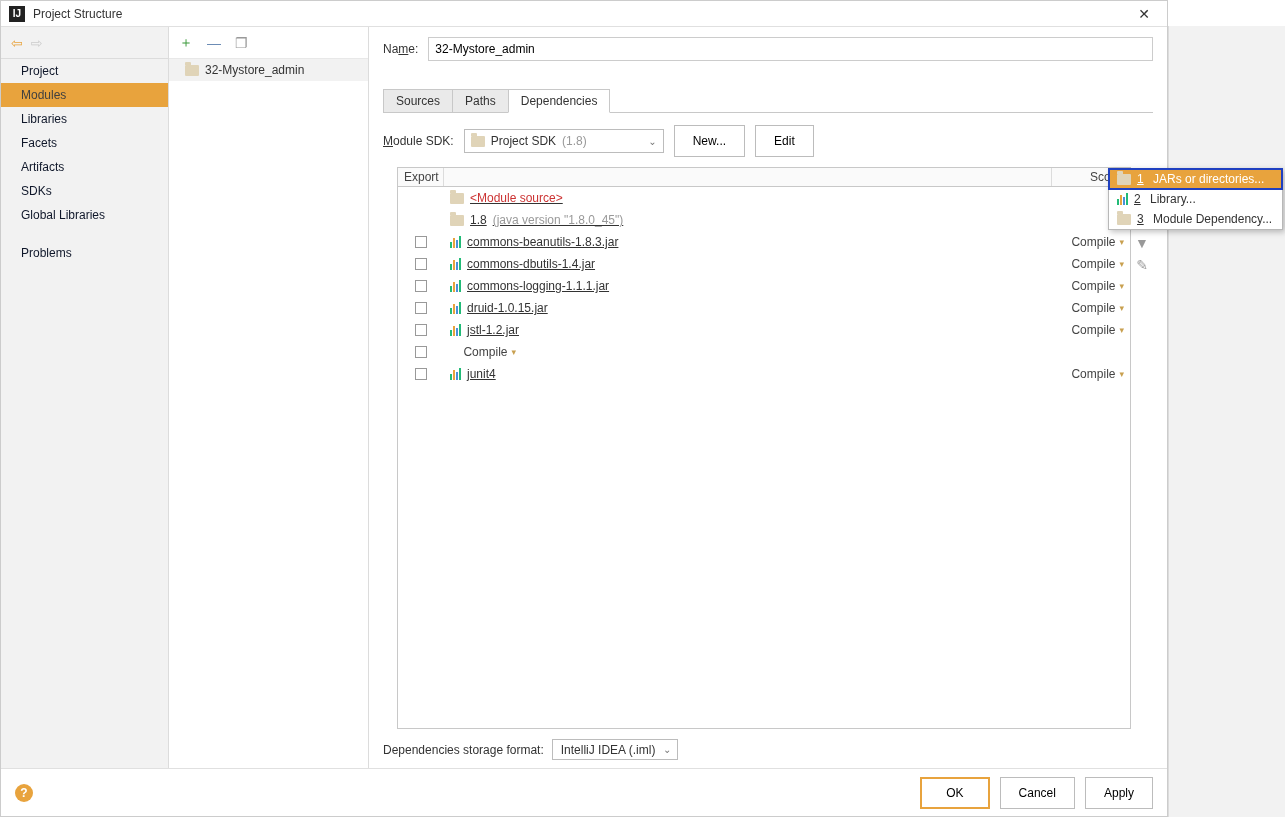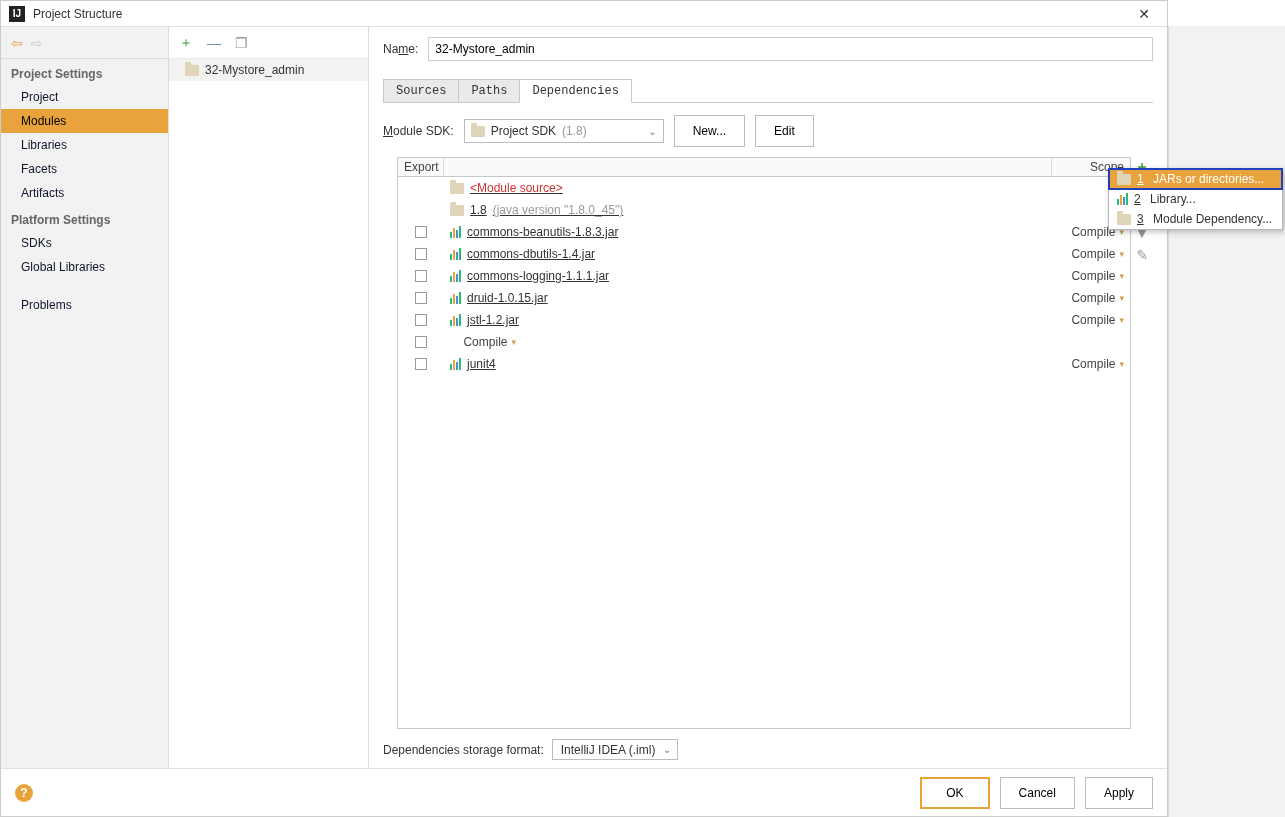--- a/index.html
+++ b/index.html
@@ -76,21 +76,21 @@
   color: #666;
   font-size: 12px;
 }
 .nav-item {
   padding: 5px 10px 5px 20px;
   cursor: pointer;
   color: #0f172a;
 }
 .nav-item.selected {
   background: #e8a33d;
-  color: #000000;
+  color: #404040;
 }
 .mid-col {
   width: 200px;
   border-right: 1px solid #dcdcdc;
   display: flex;
   flex-direction: column;
 }
 .mid-toolbar {
   height: 32px;
   display: flex;
@@ -130,35 +130,34 @@
   flex: 1;
   display: flex;
   flex-direction: column;
   padding: 10px 14px 8px 14px;
   min-width: 0;
 }
 .name-row {
   display: flex;
   align-items: center;
   gap: 10px;
-  margin-bottom: 17px;
+  margin-bottom: 27px;
 }
 .label-underline span.u { text-decoration: underline; }
 .name-input {
   flex: 1;
   height: 24px;
   border: 1px solid #ccc;
   padding: 0 6px;
   font-size: 12px;
 }
 .tabs {
   display: flex;
   border-bottom: 1px solid #c8c8c8;
   margin-bottom: 12px;
-  font-family: Liberation Mono, monospace;
 }
 .tab {
   padding: 4px 12px;
   border: 1px solid #c8c8c8;
   background: #eaeaea;
   margin-right: -1px;
   cursor: pointer;
   position: relative;
   top: 1px;
 }
@@ -349,29 +348,27 @@
     <span class="close">✕</span>
   </div>
 
   <div class="body">
 
     <div class="left-col">
       <div class="nav-arrows">
         <span class="arrow-btn">⇦</span>
         <span class="arrow-btn disabled">⇨</span>
       </div>
-      <div class="section-header">Project Settings</div>
       <div id="nav1">
           <div class="nav-item">Project</div>
           <div class="nav-item selected">Modules</div>
           <div class="nav-item">Libraries</div>
           <div class="nav-item">Facets</div>
           <div class="nav-item">Artifacts</div>
         </div>
-      <div class="section-header">Platform Settings</div>
       <div id="nav2">
           <div class="nav-item">SDKs</div>
           <div class="nav-item">Global Libraries</div>
         </div>
       <div style="height:14px"></div>
       <div class="nav-item">Problems</div>
     </div>
 
     <div class="mid-col">
       <div class="mid-toolbar">

